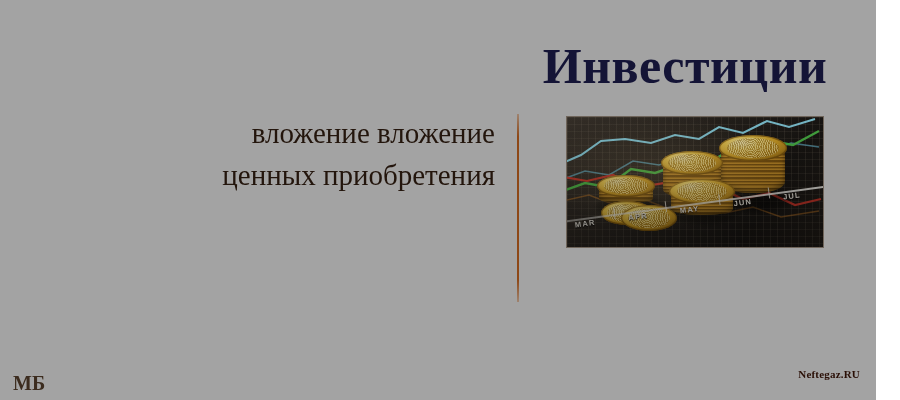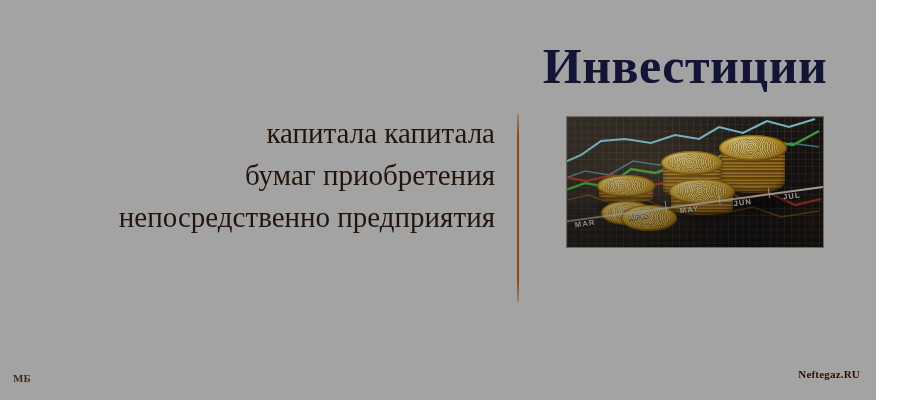--- a/index.html
+++ b/index.html
@@ -193,21 +193,21 @@
     background: rgba(238,234,226,0.8);
   }
 
   
   .mark-mb {
     position: absolute;
     left: 13px;
     top: 372px;
     font-family: "Liberation Serif", serif;
     font-weight: bold;
-    font-size: 11px;
+    font-size: 20px;
     color: #2e1c0d;
     opacity: 0.88;
   }
   .watermark {
     position: absolute;
     right: 16px;
     top: 368px;
     font-family: "Liberation Serif", serif;
     font-weight: bold;
     font-size: 11px;
@@ -216,23 +216,22 @@
   }
 </style>
 </head>
 <body>
 
 <div class="slide">
 
   <div class="title">Инвестиции</div>
 
   <div class="definition">
-    <span class="ln">капитала капитала</span>
-    <span class="ln">бумаг приобретения</span>
-    <span class="ln">непосредственно предприятия</span>
+    <span class="ln">вложение вложение</span>
+    <span class="ln">ценных приобретения</span>
   </div>
 
   <div class="divider"></div>
 
   <div class="photo">
     <div class="photo-inner">
 
       <div class="grid-bg"></div>
 
       <svg class="lines-svg" viewBox="0 0 256 130" preserveAspectRatio="none">

